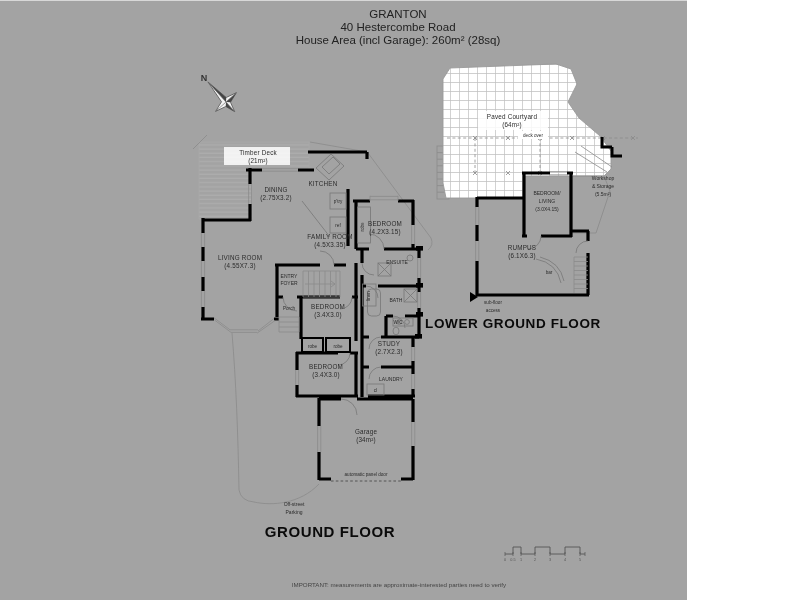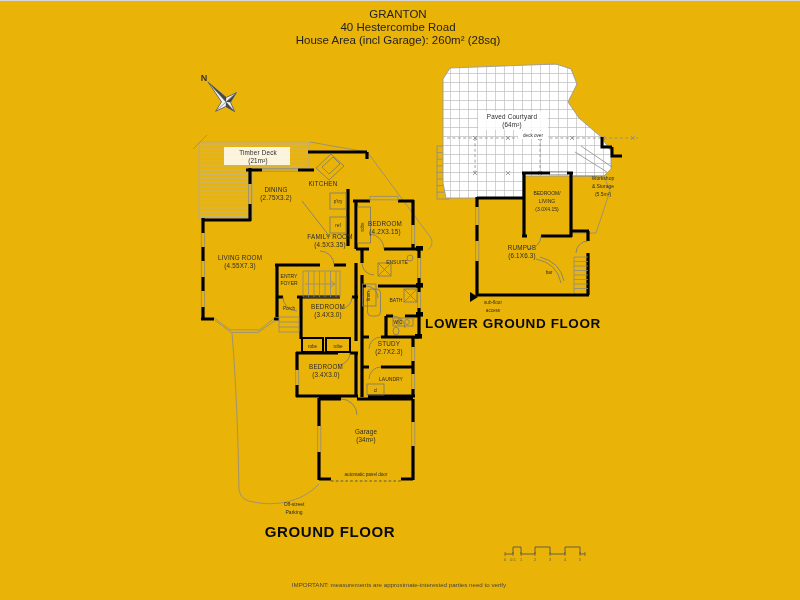--- a/index.html
+++ b/index.html
@@ -1,16 +1,16 @@
 <!DOCTYPE html>
 <html><head>
 <meta charset="utf-8">
 <style>
   html,body{margin:0;padding:0;background:#fff;}
-  .page{width:800px;height:600px;background:#eab308;position:relative;overflow:hidden;
+  .page{width:687px;height:600px;background:#a3a3a3;position:relative;overflow:hidden;
         border-top:1px solid #d8d8d8;font-family:"Liberation Sans",sans-serif;}
   svg text{font-family:"Liberation Sans",sans-serif;fill:#2b2b2b;}
   .hd  {font-size:11.5px;text-anchor:middle;fill:#222;}
   .rm  {font-size:6.3px;text-anchor:middle;letter-spacing:.2px;}
   .sm  {font-size:5px;text-anchor:middle;}
   .xs  {font-size:4.6px;text-anchor:middle;}
   .tl  {font-size:15px;font-weight:bold;text-anchor:middle;fill:#0a0a0a;letter-spacing:.6px;}
   .tl2 {font-size:13.5px;font-weight:bold;text-anchor:middle;fill:#0a0a0a;letter-spacing:.6px;}
   .num {font-size:3.8px;text-anchor:middle;fill:#555;}
   .dis {font-size:6.2px;text-anchor:middle;fill:#444;}

